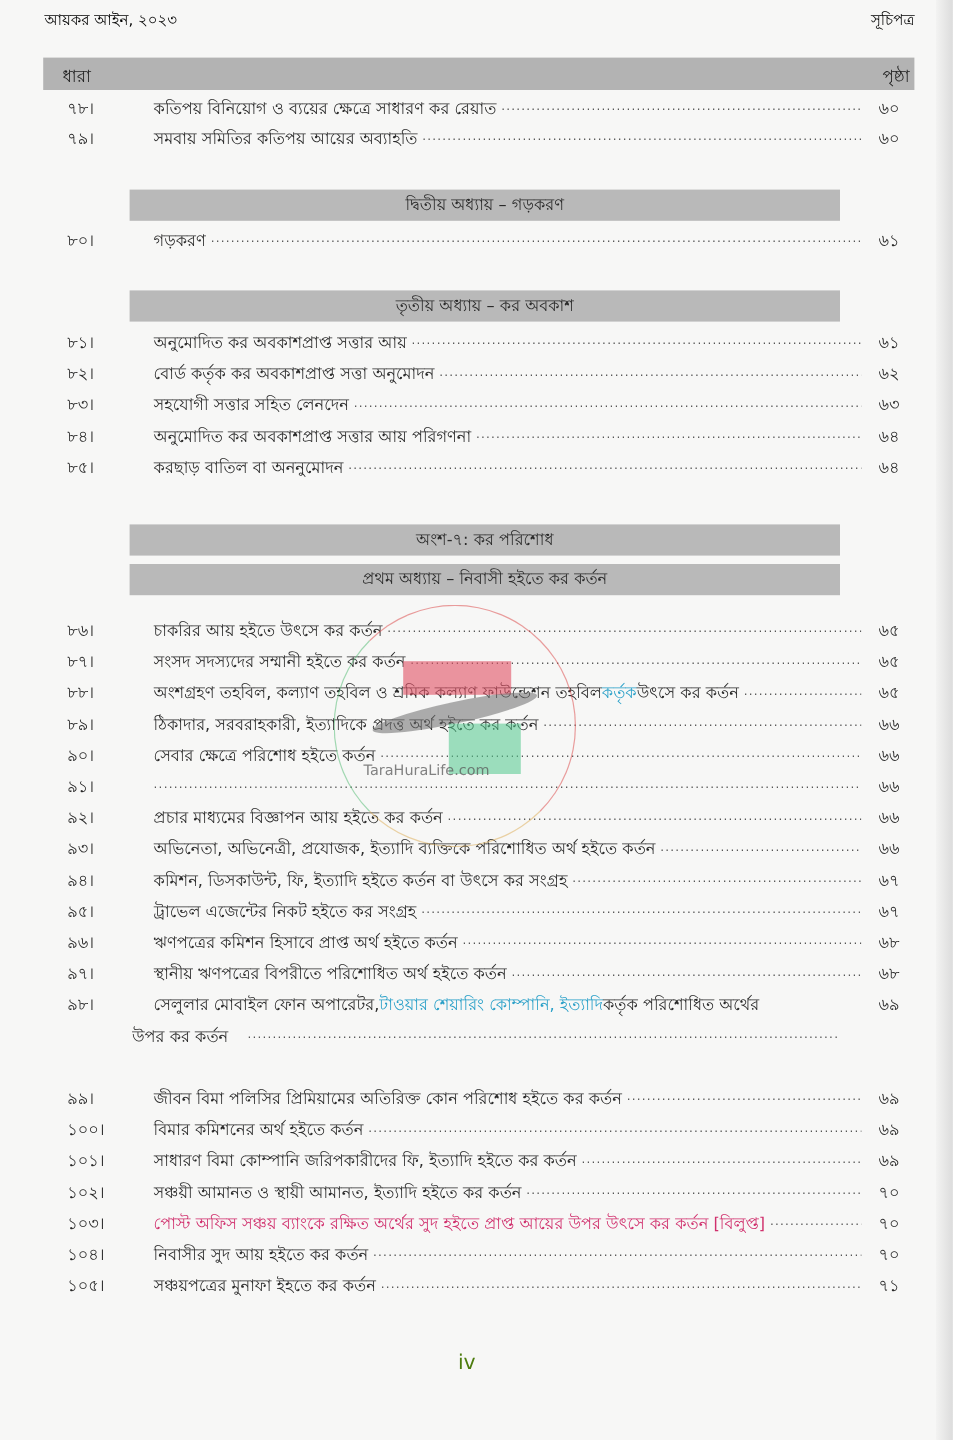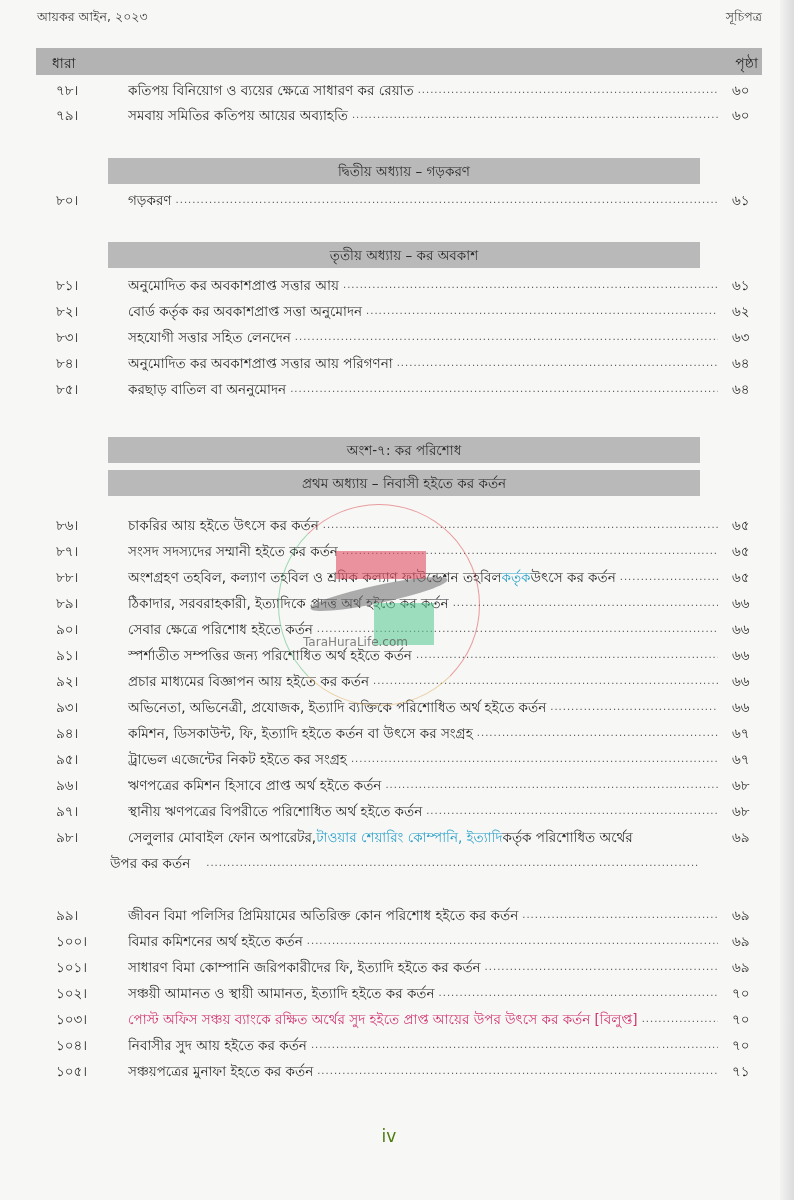--- a/index.html
+++ b/index.html
@@ -4,21 +4,21 @@
 <style>
   html, body { margin:0; padding:0; }
   body {
     width:794px; height:1200px; position:relative; overflow:hidden;
     background:#f7f7f6;
     font-family:"DejaVu Sans", sans-serif;
     color:#2a2a2a;
   }
   .right-shadow { position:absolute; top:0; right:0; width:14px; height:1200px;
     background:linear-gradient(to right,#f3f3f2,#dcdcdc); }
-  .running-head { position:absolute; top:8px; font-size:12.5px; color:#404040; }
+  .running-head { position:absolute; top:8px; font-size:12.5px; color:#000000; }
   .rh-left { left:37px; }
   .rh-right { right:32px; }
   .col-header { position:absolute; left:36px; width:726px; top:48px; height:27px;
     background:#b3b3b3; font-size:14px; color:#222; }
   .col-header .l { position:absolute; left:16px; top:4px;text-align:center; }
   .col-header .r { position:absolute; right:4px; top:4px; }
   .bar { position:absolute; left:108px; width:592px; height:26px; background:#b9b9b9;
     text-align:center; font-size:13.5px; line-height:26px; color:#2a2a2a; }
   .row { position:absolute; left:0; width:642px; height:22px; font-size:13.5px; }
   .row .num { position:absolute; left:56px; top:0; }
@@ -164,21 +164,20 @@
   <span class="num">৯০।</span>
   <span class="title">
       <span class="t">সেবার ক্ষেত্রে পরিশোধ হইতে কর্তন</span>
       <span class="dots">....................................................................................................................................................................</span>
     </span>
   <span class="page">৬৬</span>
 </div>
 <div class="row" style="top:645px">
   <span class="num">৯১।</span>
   <span class="title">
-      <span class="t">স্পর্শাতীত সম্পত্তির জন্য পরিশোধিত অর্থ হইতে কর্তন</span>
       <span class="dots">....................................................................................................................................................................</span>
     </span>
   <span class="page">৬৬</span>
 </div>
 <div class="row" style="top:671px">
   <span class="num">৯২।</span>
   <span class="title">
       <span class="t">প্রচার মাধ্যমের বিজ্ঞাপন আয় হইতে কর কর্তন</span>
       <span class="dots">....................................................................................................................................................................</span>
     </span>

